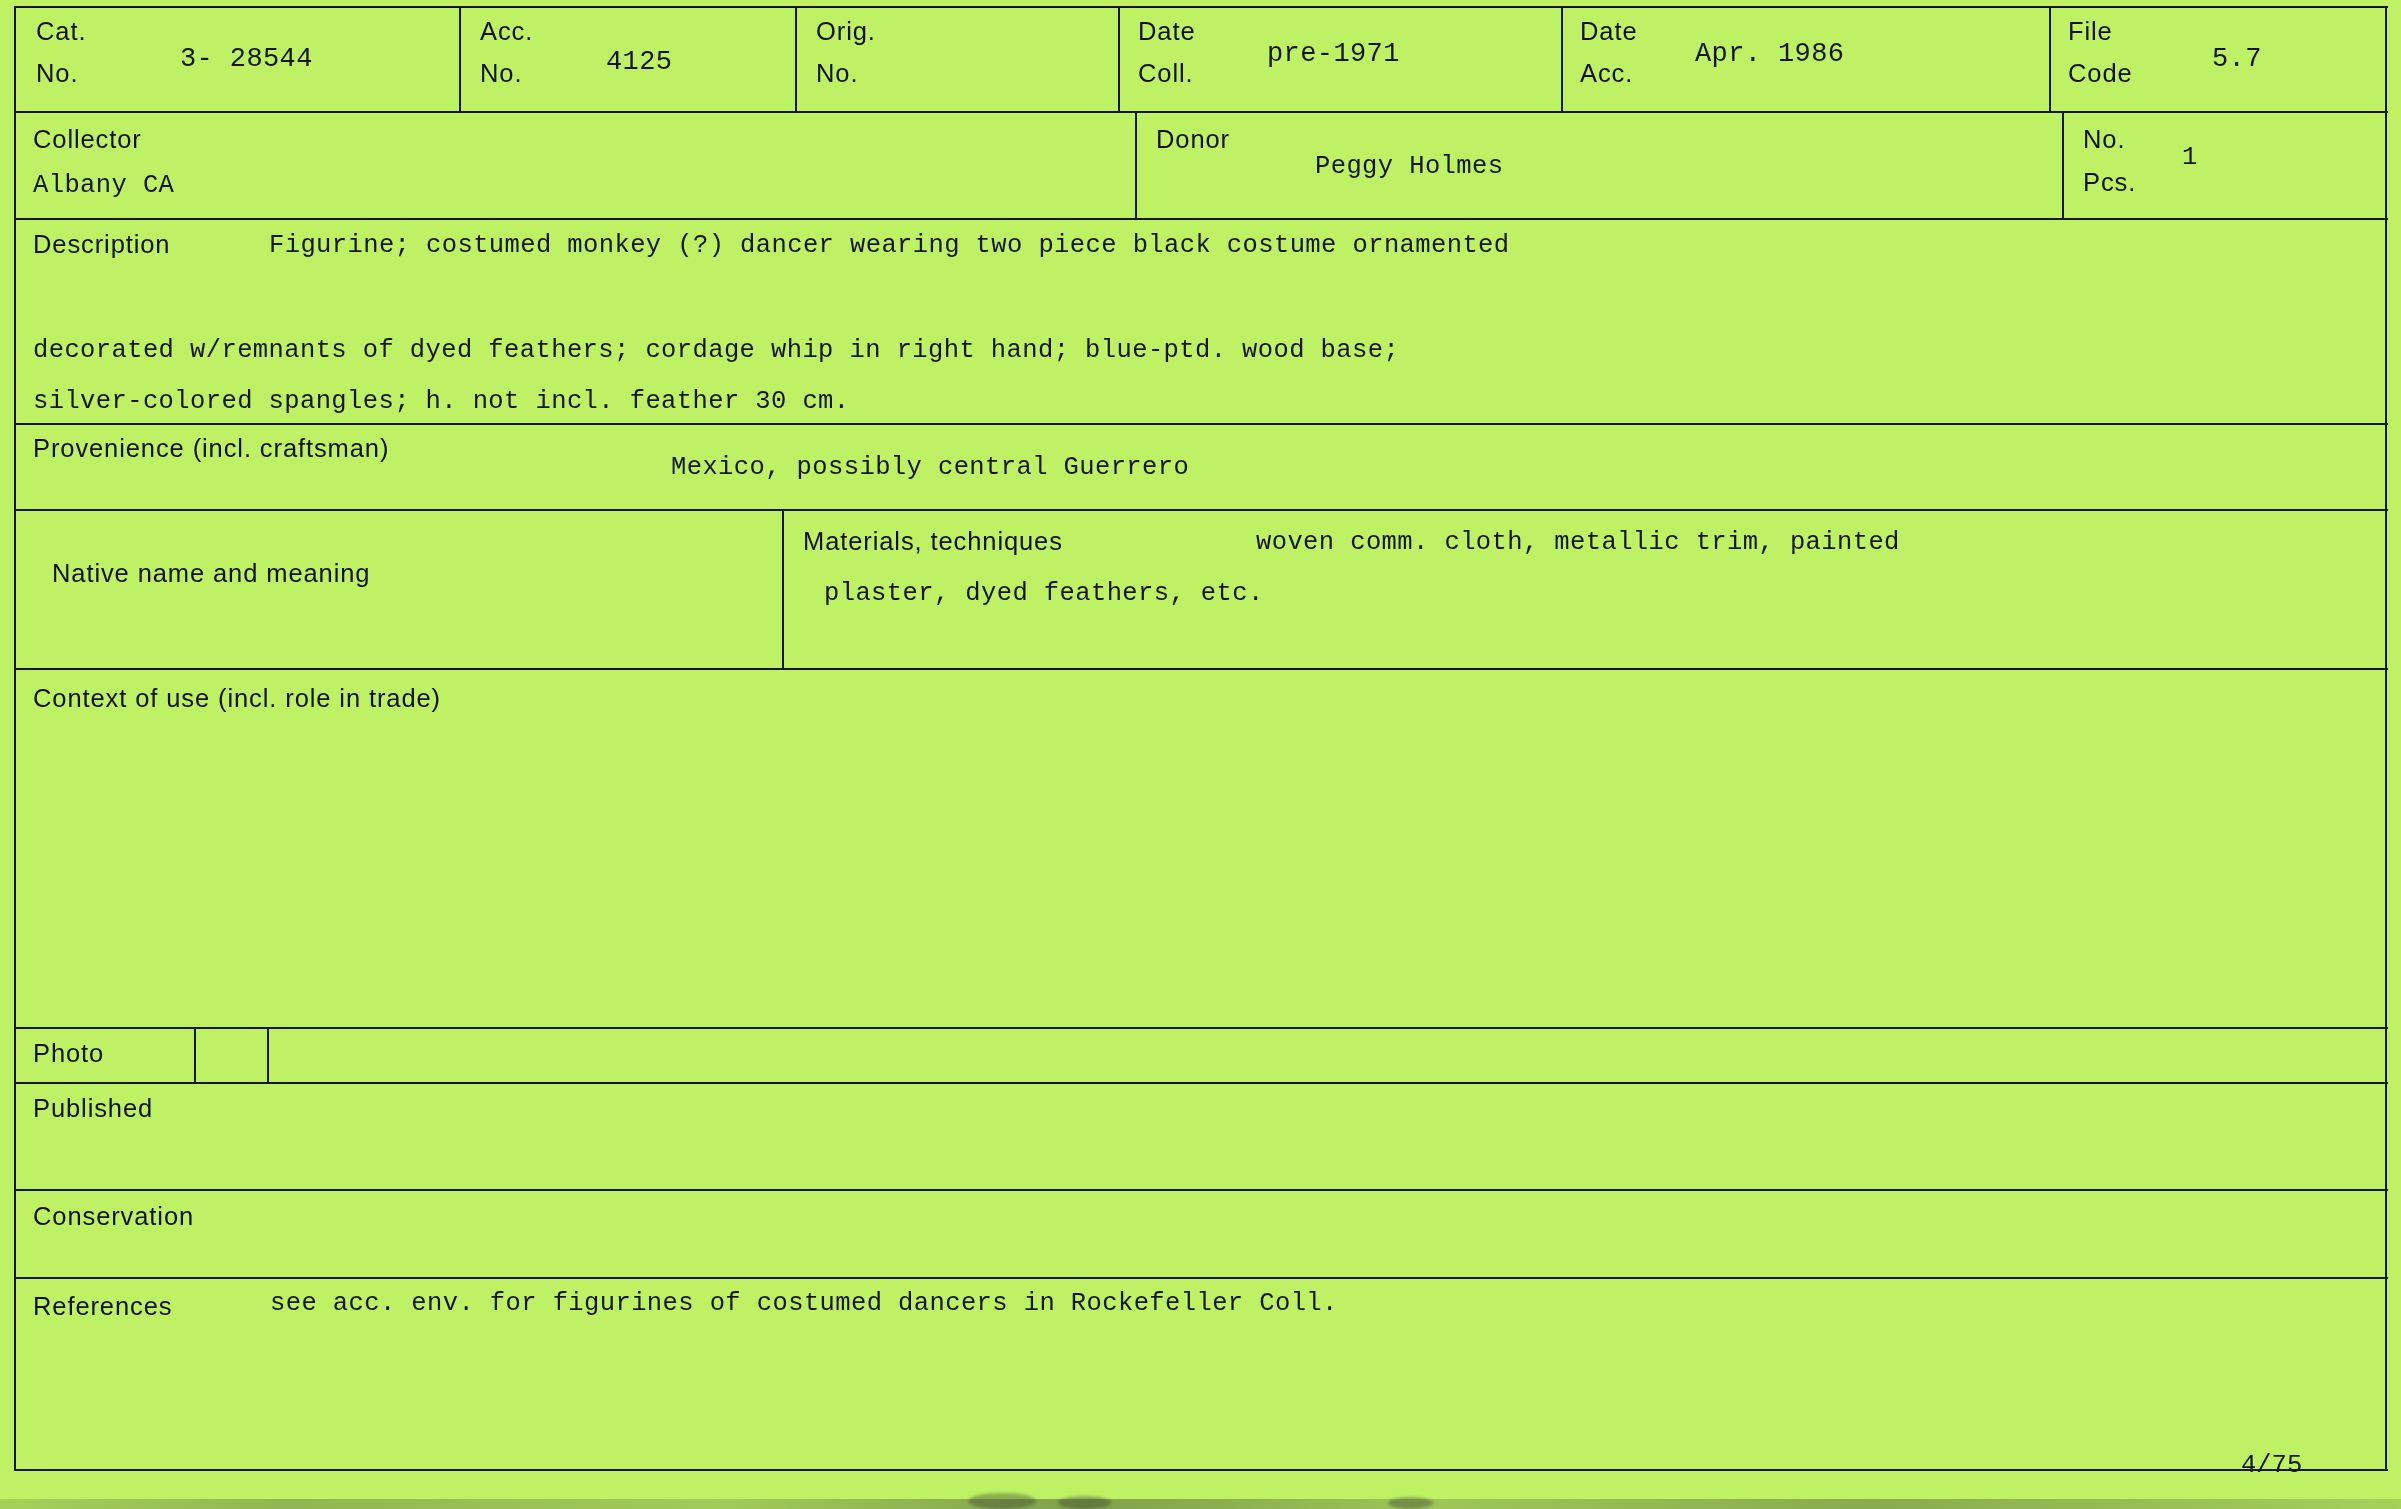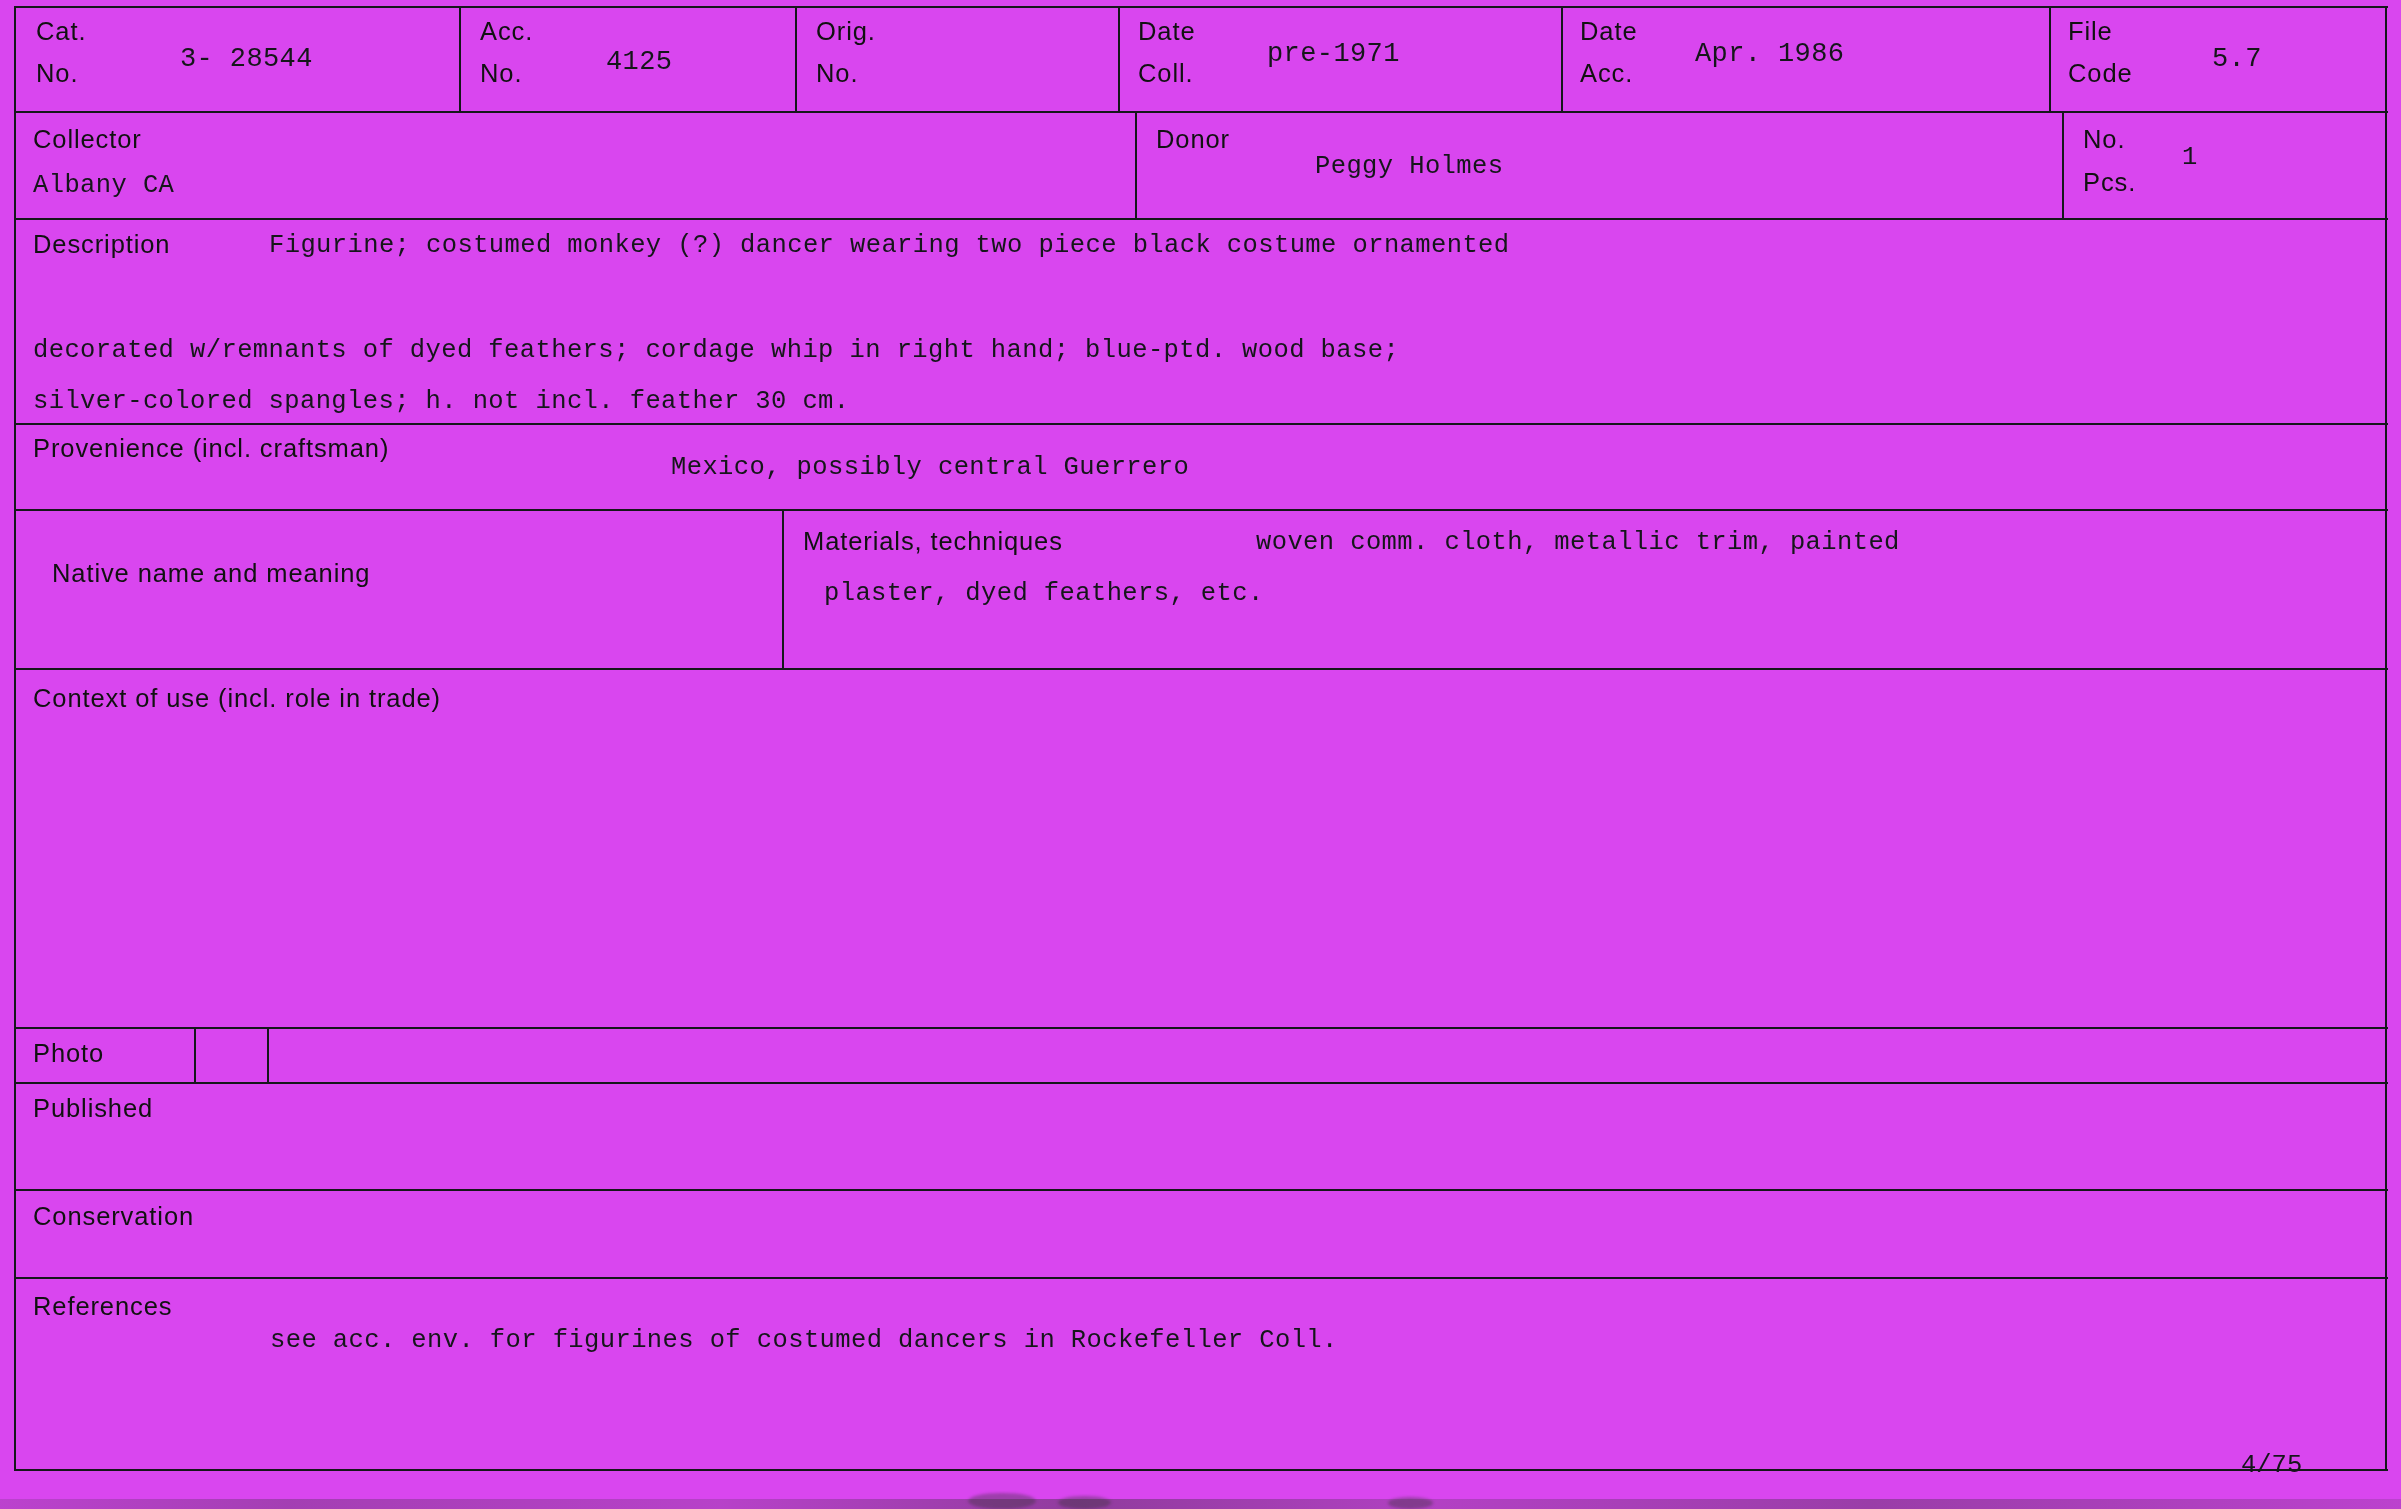--- a/index.html
+++ b/index.html
@@ -12,21 +12,21 @@
     height: 1509px;
     font-family: "Liberation Sans", sans-serif;
     color: #1a1a1a;
     overflow: hidden;
   }
 
   .card {
     position: relative;
     width: 2401px;
     height: 1509px;
-    background: #d946ef;
+    background: #bef264;
     box-sizing: border-box;
   }
 
   
   .hline {
     position: absolute;
     left: 13.5px;
     right: 13.5px;
     height: 0;
     border-top: 2.3px solid #15171a;
@@ -183,21 +183,21 @@
   <div class="val" style="left:294px; top:1094px;"></div>
 
   <div class="hline" style="top: 1189px;"></div>
 
   <div class="lbl" style="left:33px; top:1202px;">Conservation</div>
   <div class="val" style="left:294px; top:1202px;"></div>
 
   <div class="hline" style="top: 1277px;"></div>
 
   <div class="lbl" style="left:33px; top:1292px;">References</div>
-  <div class="val" style="left:270px; top:1289px;margin-top:37px;">see acc. env. for figurines of costumed dancers in Rockefeller Coll.</div>
+  <div class="val" style="left:270px; top:1289px;">see acc. env. for figurines of costumed dancers in Rockefeller Coll.</div>
 
   <div class="hline" style="top: 1469px;"></div>
 
   <div class="pagenum" style="left:2241px; top:1426px;margin-top:25px;">4/75</div>
 
   <div class="bottom-smudge"></div>
   <div class="blob" style="left:968px; bottom:0px; width:68px; height:16.5px;"></div>
   <div class="blob" style="left:1058px; bottom:0px; width:53px; height:13.5px;"></div>
   <div class="blob" style="left:1388px; bottom:0px; width:45px; height:12px;"></div>
 

